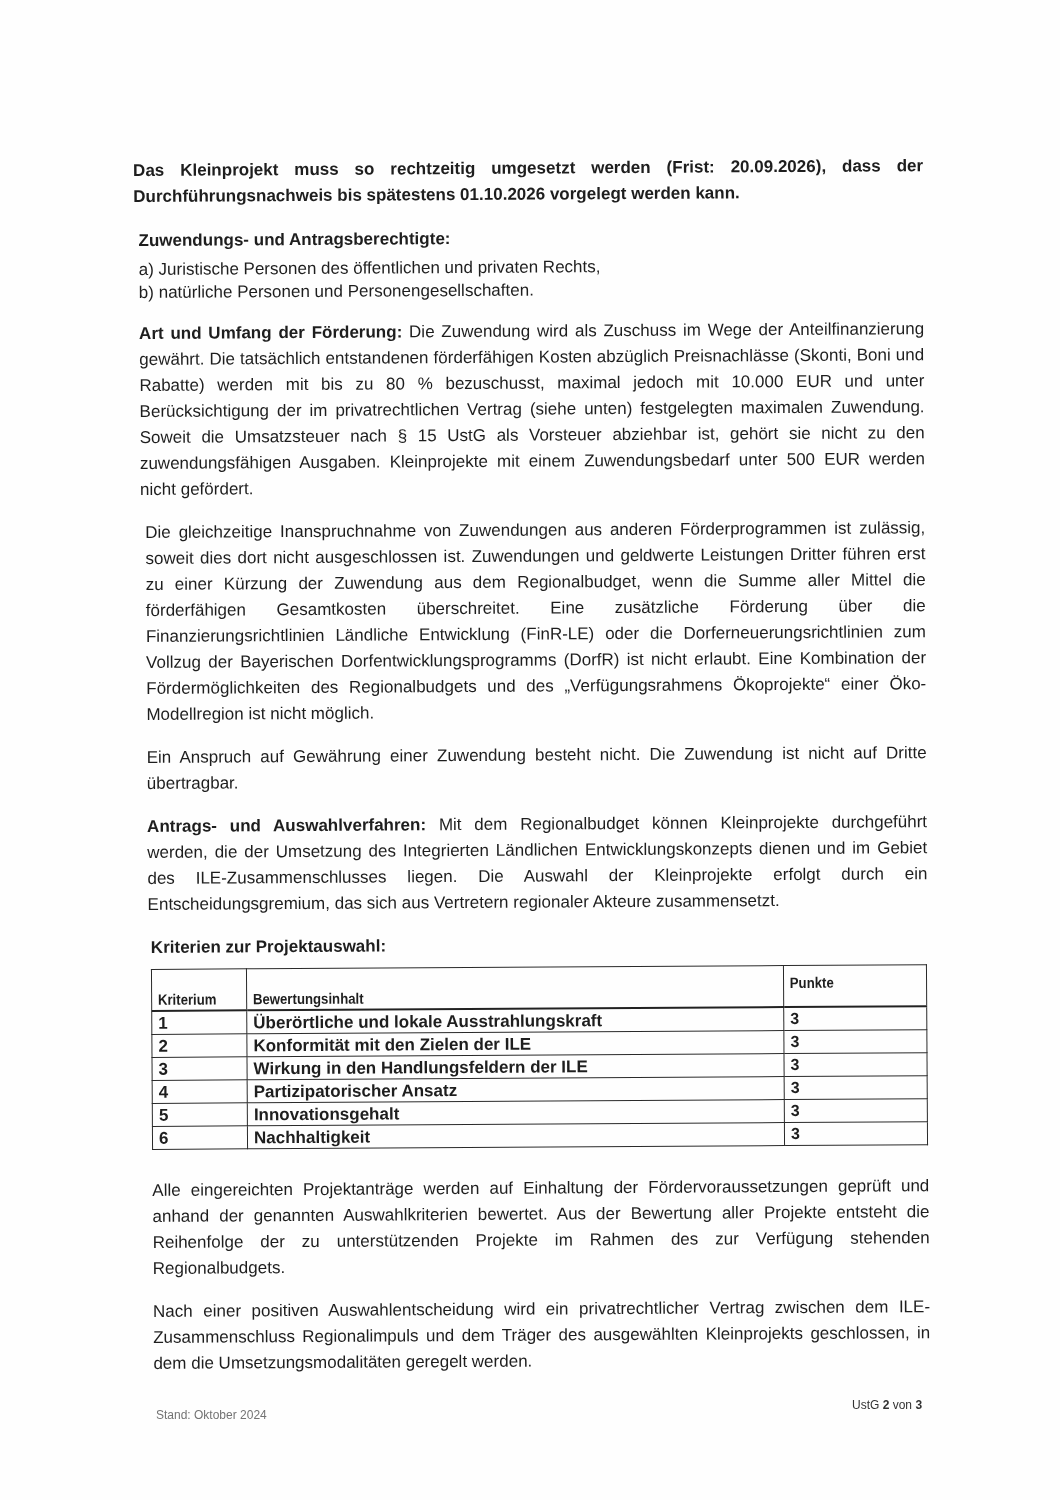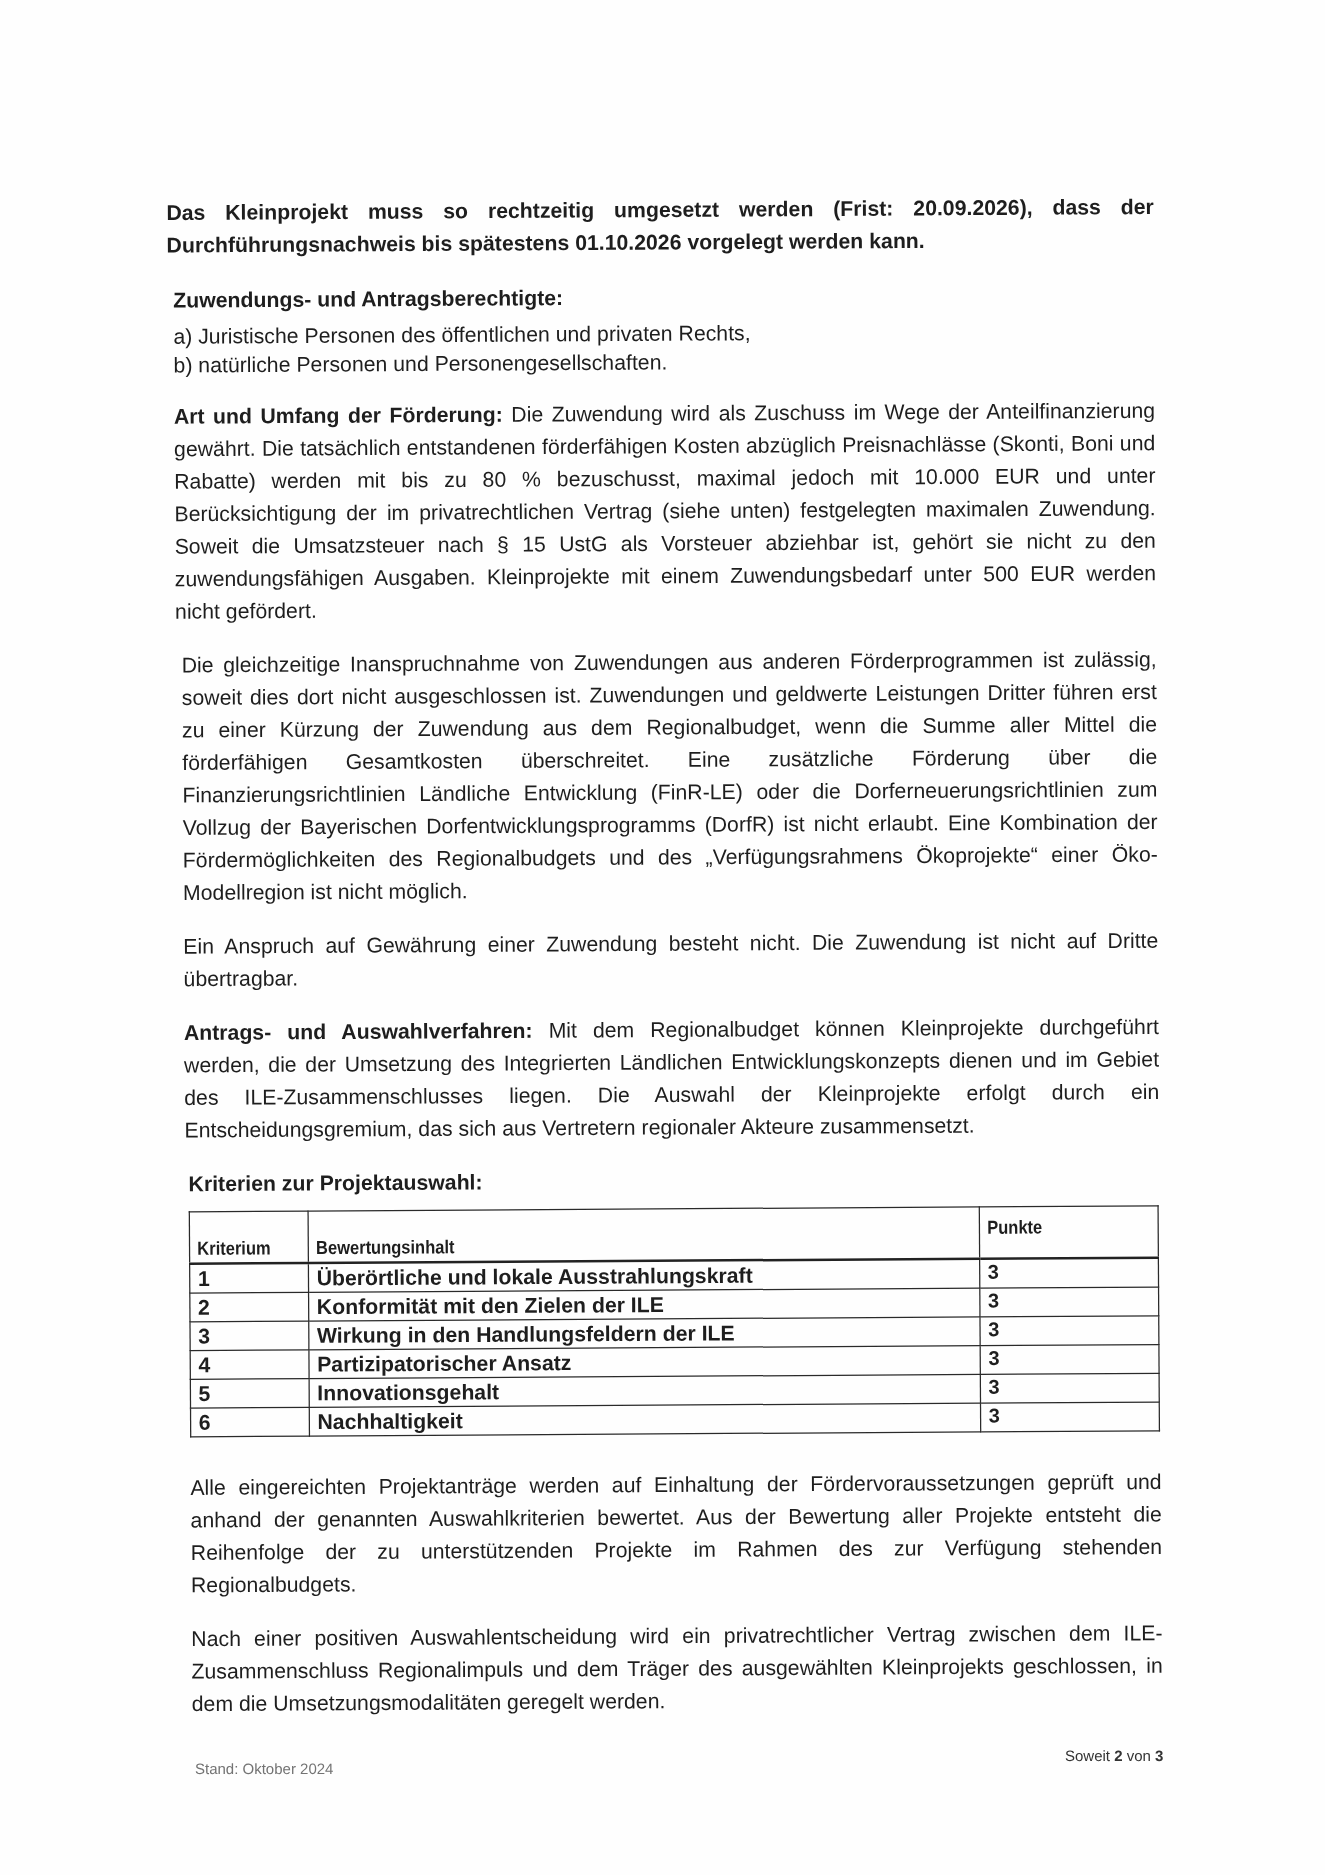--- a/index.html
+++ b/index.html
@@ -168,14 +168,14 @@
       </tbody>
     </table>
 
     <p class="p indent-c">Alle eingereichten Projektanträge werden auf Einhaltung der Fördervoraussetzungen geprüft und anhand der genannten Auswahlkriterien bewertet. Aus der Bewertung aller Projekte ent­steht die Reihenfolge der zu unterstützenden Projekte im Rahmen des zur Verfügung stehen­den Regionalbudgets.</p>
 
     <p class="p indent-c">Nach einer positiven Auswahlentscheidung wird ein privatrechtlicher Vertrag zwischen dem ILE-Zusammenschluss Regionalimpuls und dem Träger des ausgewählten Kleinprojekts ge­schlossen, in dem die Umsetzungsmodalitäten geregelt werden.</p>
 
   </div>
 
   <div class="footer-left">Stand: Oktober 2024</div>
-  <div class="footer-right"><span>Soweit </span><b>2</b><span> von </span><b>3</b></div>
+  <div class="footer-right"><span>UstG </span><b>2</b><span> von </span><b>3</b></div>
 </div>
 
 </body></html>

